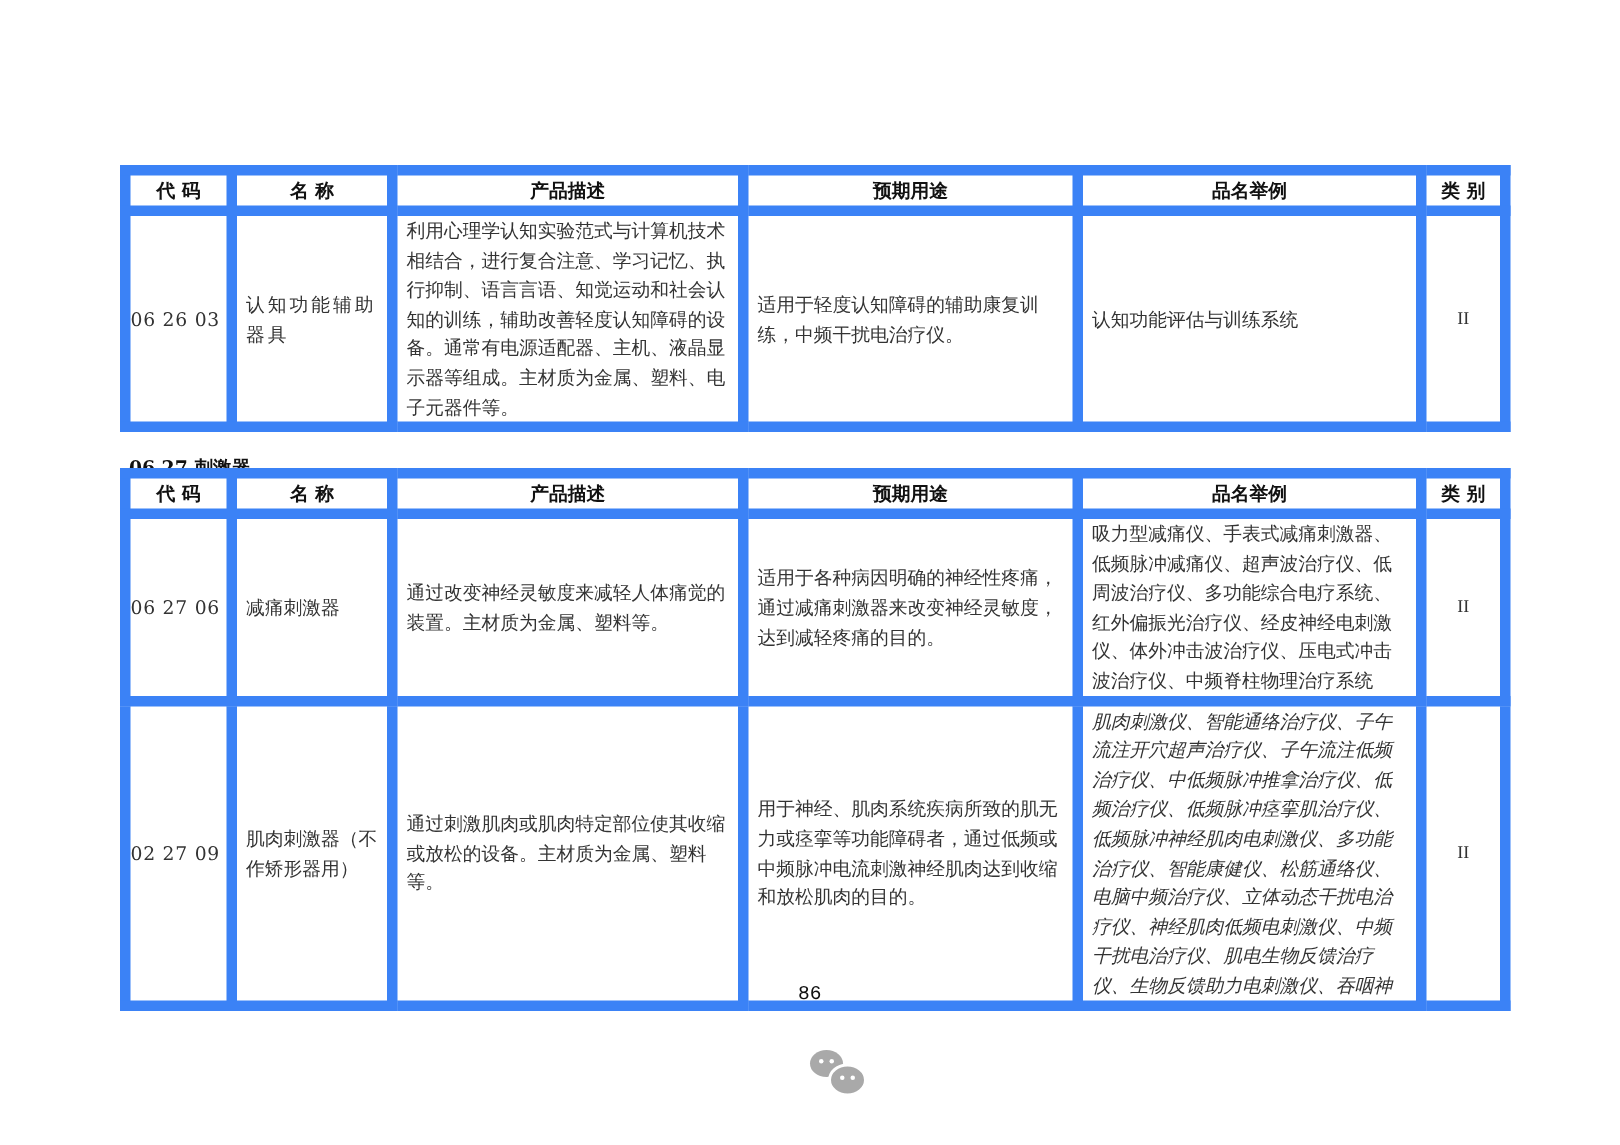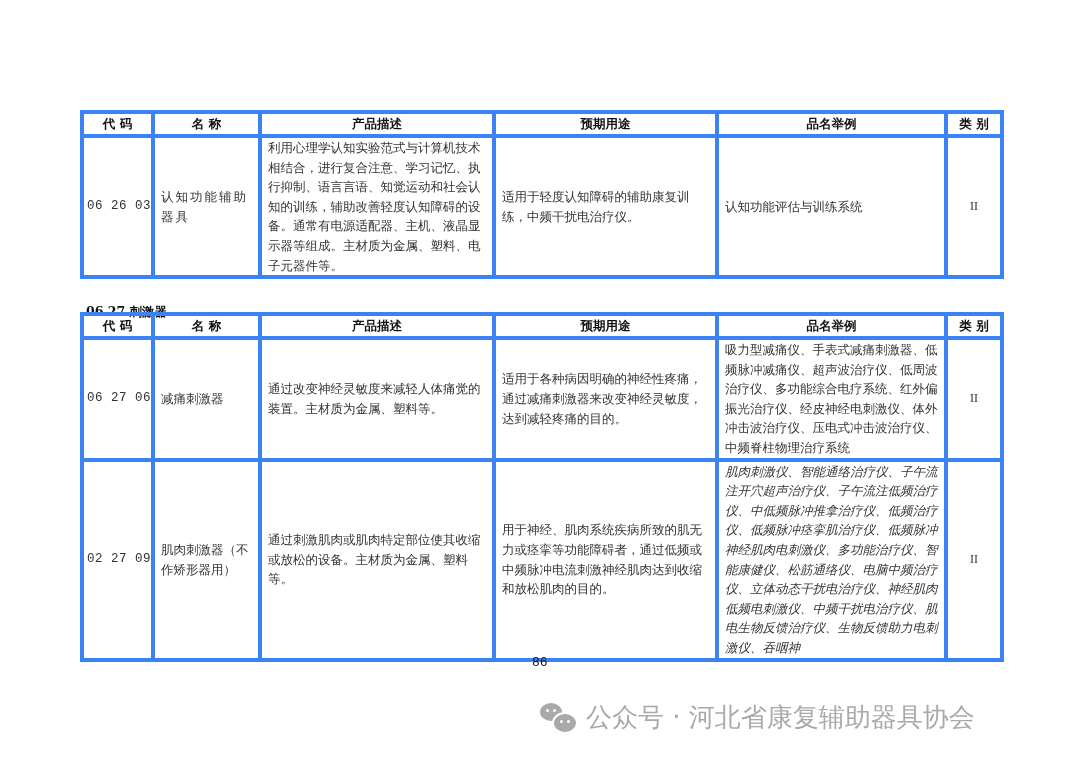--- a/index.html
+++ b/index.html
@@ -1,21 +1,21 @@
 <!DOCTYPE html>
 <html><head>
 <meta charset="utf-8">
 <style>
   html, body { margin:0; padding:0; }
   body { width:1080px; height:763px; background:#ffffff; position:relative; overflow:hidden;
          font-family:"DejaVu Serif","Liberation Serif",serif; color:#222; }
   table { border-collapse:collapse; position:absolute; left:80px; table-layout:fixed; }
-  td, th { border:4px solid #3b82f6; font-size:12.5px; line-height:19.6px; padding:0 6px; vertical-align:middle; color:#333;margin-left:32px; }
+  td, th { border:7px solid #3b82f6; font-size:12.5px; line-height:19.6px; padding:0 6px; vertical-align:middle; color:#333;margin-left:32px; }
   th { font-weight:bold; text-align:center; height:20px; padding:0; color:#111; }
-  td.code { text-align:right; padding:0; letter-spacing:0.5px;font-family:Liberation Mono, monospace; }
+  td.code { text-align:left; padding:0; letter-spacing:0.5px; }
   td.cls { text-align:center; padding:0; font-family:"Liberation Serif",serif; font-size:12px; }
   td.txt { text-align:left; }
   #t1 { top:110px; }
   #t2 { top:312px; }
   .section-title { position:absolute; left:86px; top:292px; font-size:12.5px; font-weight:bold; color:#111;margin-top:12px; }
   .page-num { position:absolute; left:532px; top:655px; font-size:13px; color:#111; font-family:Liberation Mono, monospace; }
   .watermark { position:absolute; left:540px; top:700px; display:flex; align-items:center; gap:10px;
                font-family:"DejaVu Sans",sans-serif; font-size:26px; color:#a9a9a9; }
   .wx-icon { width:36px; height:30px; position:relative; }
   .wx-icon .b1 { position:absolute; left:0; top:0; width:22px; height:18px; background:#a9a9a9; border-radius:50%; }
@@ -97,14 +97,13 @@
 
 <div class="watermark">
   <div class="wx-icon">
     <div class="b1"></div>
     <div class="e" style="left:6px;top:6px"></div>
     <div class="e" style="left:13px;top:6px"></div>
     <div class="b2"></div>
     <div class="e" style="left:20px;top:17px"></div>
     <div class="e" style="left:27px;top:17px"></div>
   </div>
-  <span>公众号 · 河北省康复辅助器具协会</span>
 </div>
 
 </body></html>

